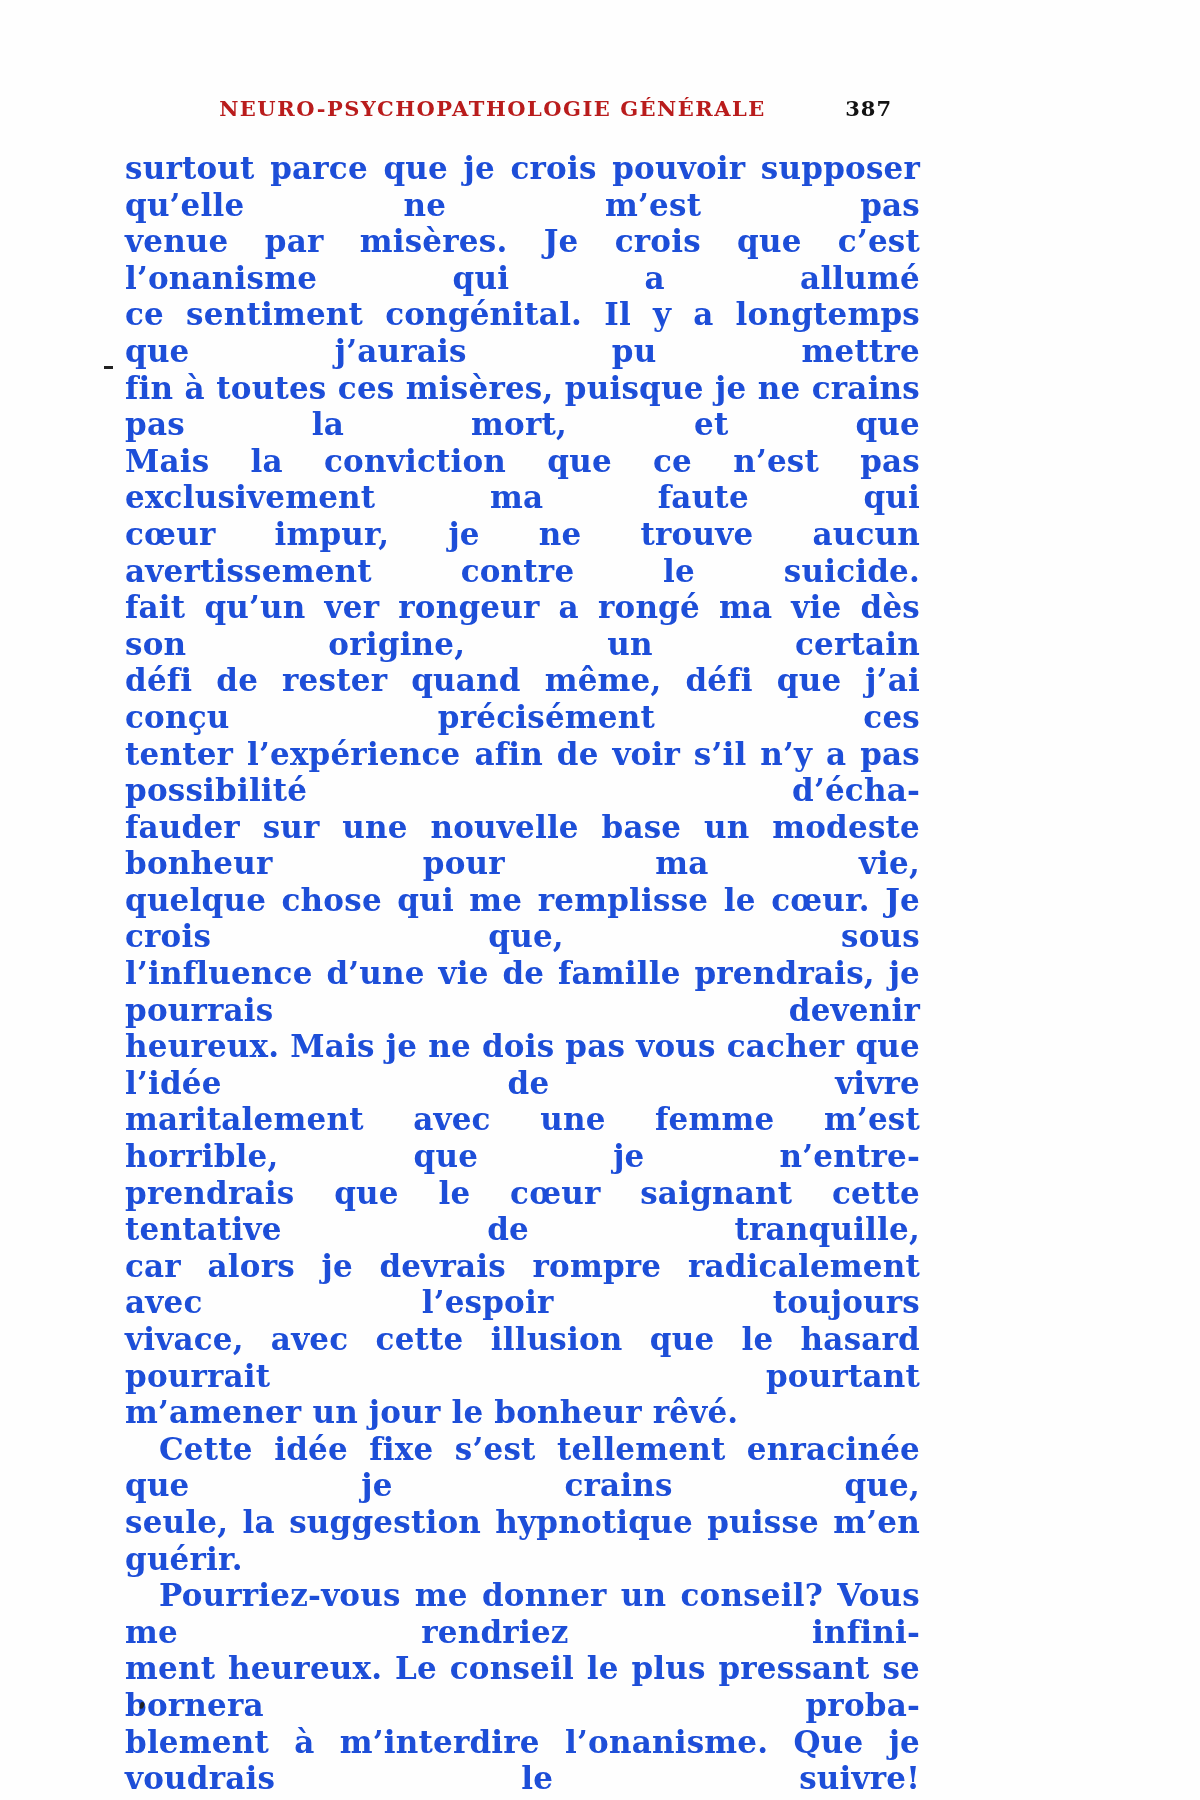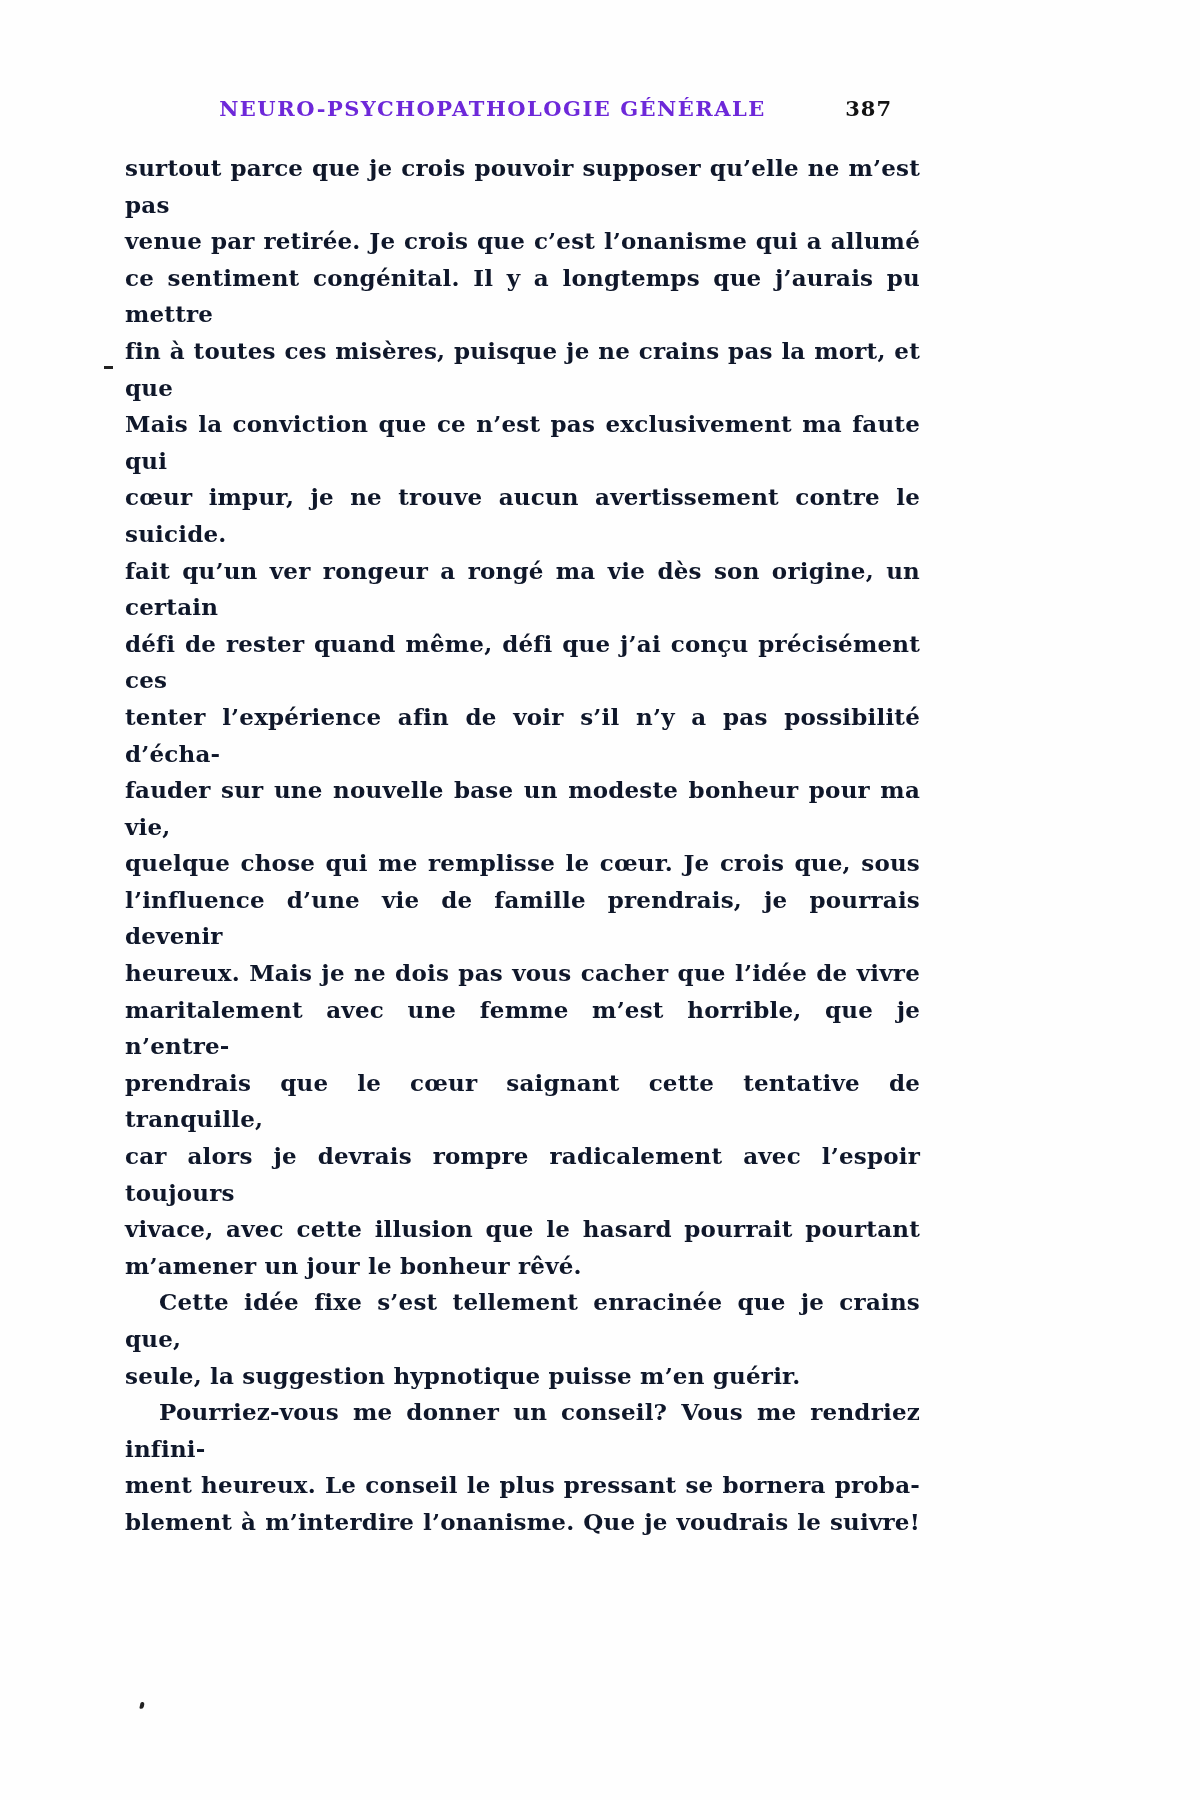--- a/index.html
+++ b/index.html
@@ -25,47 +25,47 @@
   }
   .running-header .title {
     position: absolute;
     left: 0;
     right: 60px;
     text-align: center;
     font-size: 21px;
     font-weight: bold;
     letter-spacing: 1.5px;
     white-space: nowrap;
-    color: #6d28d9;
+    color: #b91c1c;
   }
   .running-header .pagenum {
     position: absolute;
     right: 28px;
     top: 0;
     font-size: 21px;
     font-weight: bold;
     letter-spacing: 1px;
     color: #121212;
     margin-left: 12px;
   }
   .text-body {
     position: absolute;
     top: 150px;
     left: 125px;
     width: 795px;
   }
   .line {
-    font-size: 23px;
+    font-size: 31px;
     font-weight: bold;
     line-height: 36.6px;
     letter-spacing: 0.2px;
     text-align: justify;
     text-align-last: justify;
     white-space: normal;
-    color: #0f172a;
+    color: #1d4ed8;
   }
   .line.endline {
     text-align-last: left;
   }
   .line.indent {
     text-indent: 34px;
   }
   .artifact {
     position: absolute;
     background: #222;
@@ -90,21 +90,21 @@
 
 <div class="page">
 
   <div class="running-header">
     <div class="title">NEURO-PSYCHOPATHOLOGIE GÉNÉRALE</div>
     <div class="pagenum">387</div>
   </div>
 
   <div class="text-body">
       <div class="line">surtout parce que je crois pouvoir supposer qu’elle ne m’est pas</div>
-      <div class="line">venue par retirée. Je crois que c’est l’onanisme qui a allumé</div>
+      <div class="line">venue par misères. Je crois que c’est l’onanisme qui a allumé</div>
       <div class="line">ce sentiment congénital. Il y a longtemps que j’aurais pu mettre</div>
       <div class="line">fin à toutes ces misères, puisque je ne crains pas la mort, et que</div>
       <div class="line">Mais la conviction que ce n’est pas exclusivement ma faute qui</div>
       <div class="line">cœur impur, je ne trouve aucun avertissement contre le suicide.</div>
       <div class="line">fait qu’un ver rongeur a rongé ma vie dès son origine, un certain</div>
       <div class="line">défi de rester quand même, défi que j’ai conçu précisément ces</div>
       <div class="line">tenter l’expérience afin de voir s’il n’y a pas possibilité d’écha-</div>
       <div class="line">fauder sur une nouvelle base un modeste bonheur pour ma vie,</div>
       <div class="line">quelque chose qui me remplisse le cœur. Je crois que, sous</div>
       <div class="line">l’influence d’une vie de famille prendrais, je pourrais devenir</div>

